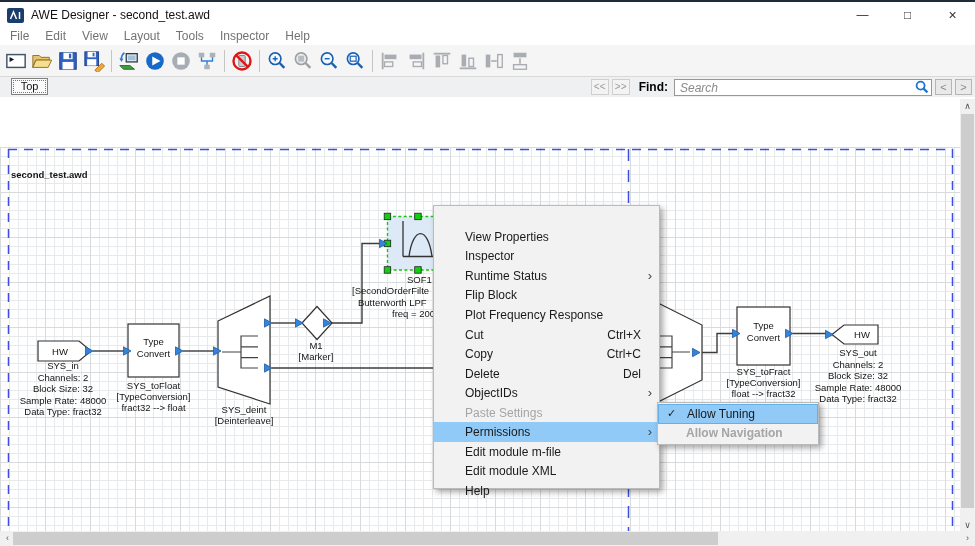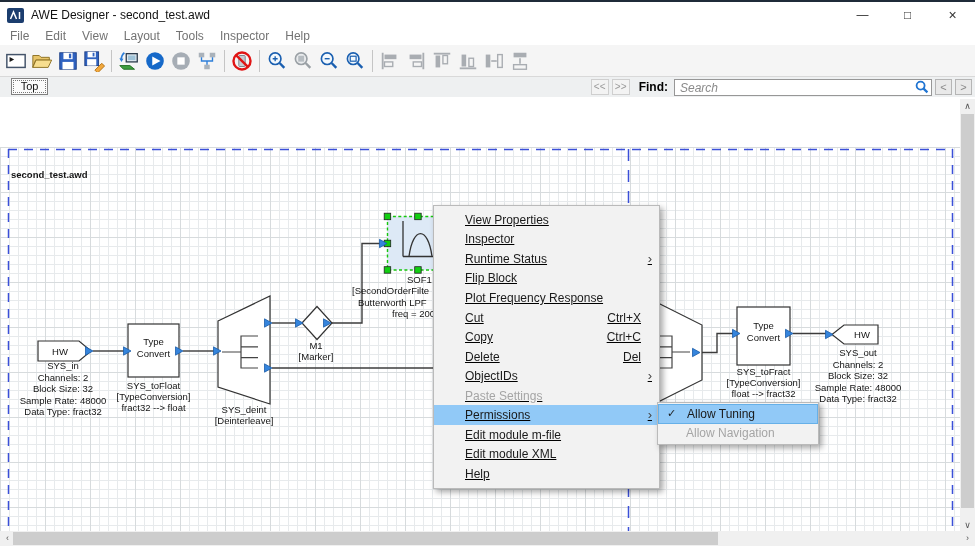--- a/index.html
+++ b/index.html
@@ -45,33 +45,33 @@
   svg text{font-family:"Liberation Sans",sans-serif;font-size:9.5px;fill:#141414;}
 
   
   .vscroll{position:absolute;right:0;top:97px;width:15px;height:434px;background:#f0f0f0;}
   .vthumb{position:absolute;left:1px;top:15px;width:13px;height:394px;background:#cdcdcd;}
   .sarrow{position:absolute;width:15px;height:15px;color:#555;font-size:9px;text-align:center;line-height:15px;background:#f0f0f0;}
   .hscroll{position:absolute;left:0;bottom:0;width:975px;height:15px;background:#f0f0f0;}
   .hthumb{position:absolute;left:13px;top:1px;width:705px;height:13px;background:#cdcdcd;}
 
   
-  .ctx{position:absolute;left:433px;top:203px;width:227px;height:284px;background:#f2f2f2;border:1px solid #bababa;box-shadow:3px 3px 6px rgba(0,0,0,.35);z-index:10;padding:4px 0;text-decoration:underline;}
+  .ctx{position:absolute;left:433px;top:203px;width:227px;height:284px;background:#f2f2f2;border:1px solid #bababa;box-shadow:3px 3px 6px rgba(0,0,0,.35);z-index:10;padding:21px 0;}
   .ci{height:19.55px;display:flex;align-items:center;padding:0 7px 0 31px;font-size:12px;color:#1a1a1a;}
   .ci .sc{margin-left:auto;padding-right:11px;color:#1a1a1a;}
   .ci .ar{margin-left:auto;color:#444;font-size:13px;line-height:10px;}
   .ci.dis{color:#a5a5a5;}
   .ci.hl{background:#91c9f7;}
 
   
   .sub{position:absolute;left:657px;top:400px;width:162px;background:#f2f2f2;border:1px solid #bababa;box-shadow:3px 3px 6px rgba(0,0,0,.35);z-index:11;padding:1px 0;}
   .si{height:19.5px;display:flex;align-items:center;padding-left:28px;font-size:12px;color:#1a1a1a;position:relative;}
   .si .chk{position:absolute;left:8px;font-size:11px;color:#1c1c1c;}
   .si.hl{background:#91c9f7;border:1px solid #66b0e8;}
-  .si.dis{color:#a5a5a5;}
+  .si.dis{color:#a5a5a5;font-weight:bold;}
 </style>
 </head>
 <body>
 
 <div class="window">
 
   <div class="titlebar">
     <svg class="app-icon" viewBox="0 0 17 15">
       <rect x="0" y="0" width="17" height="15" rx="2" fill="#1b3d6e"></rect>
       <path d="M3.5,11 L6.5,4 L9.5,11" stroke="#fff" stroke-width="1.5" fill="none"></path>

